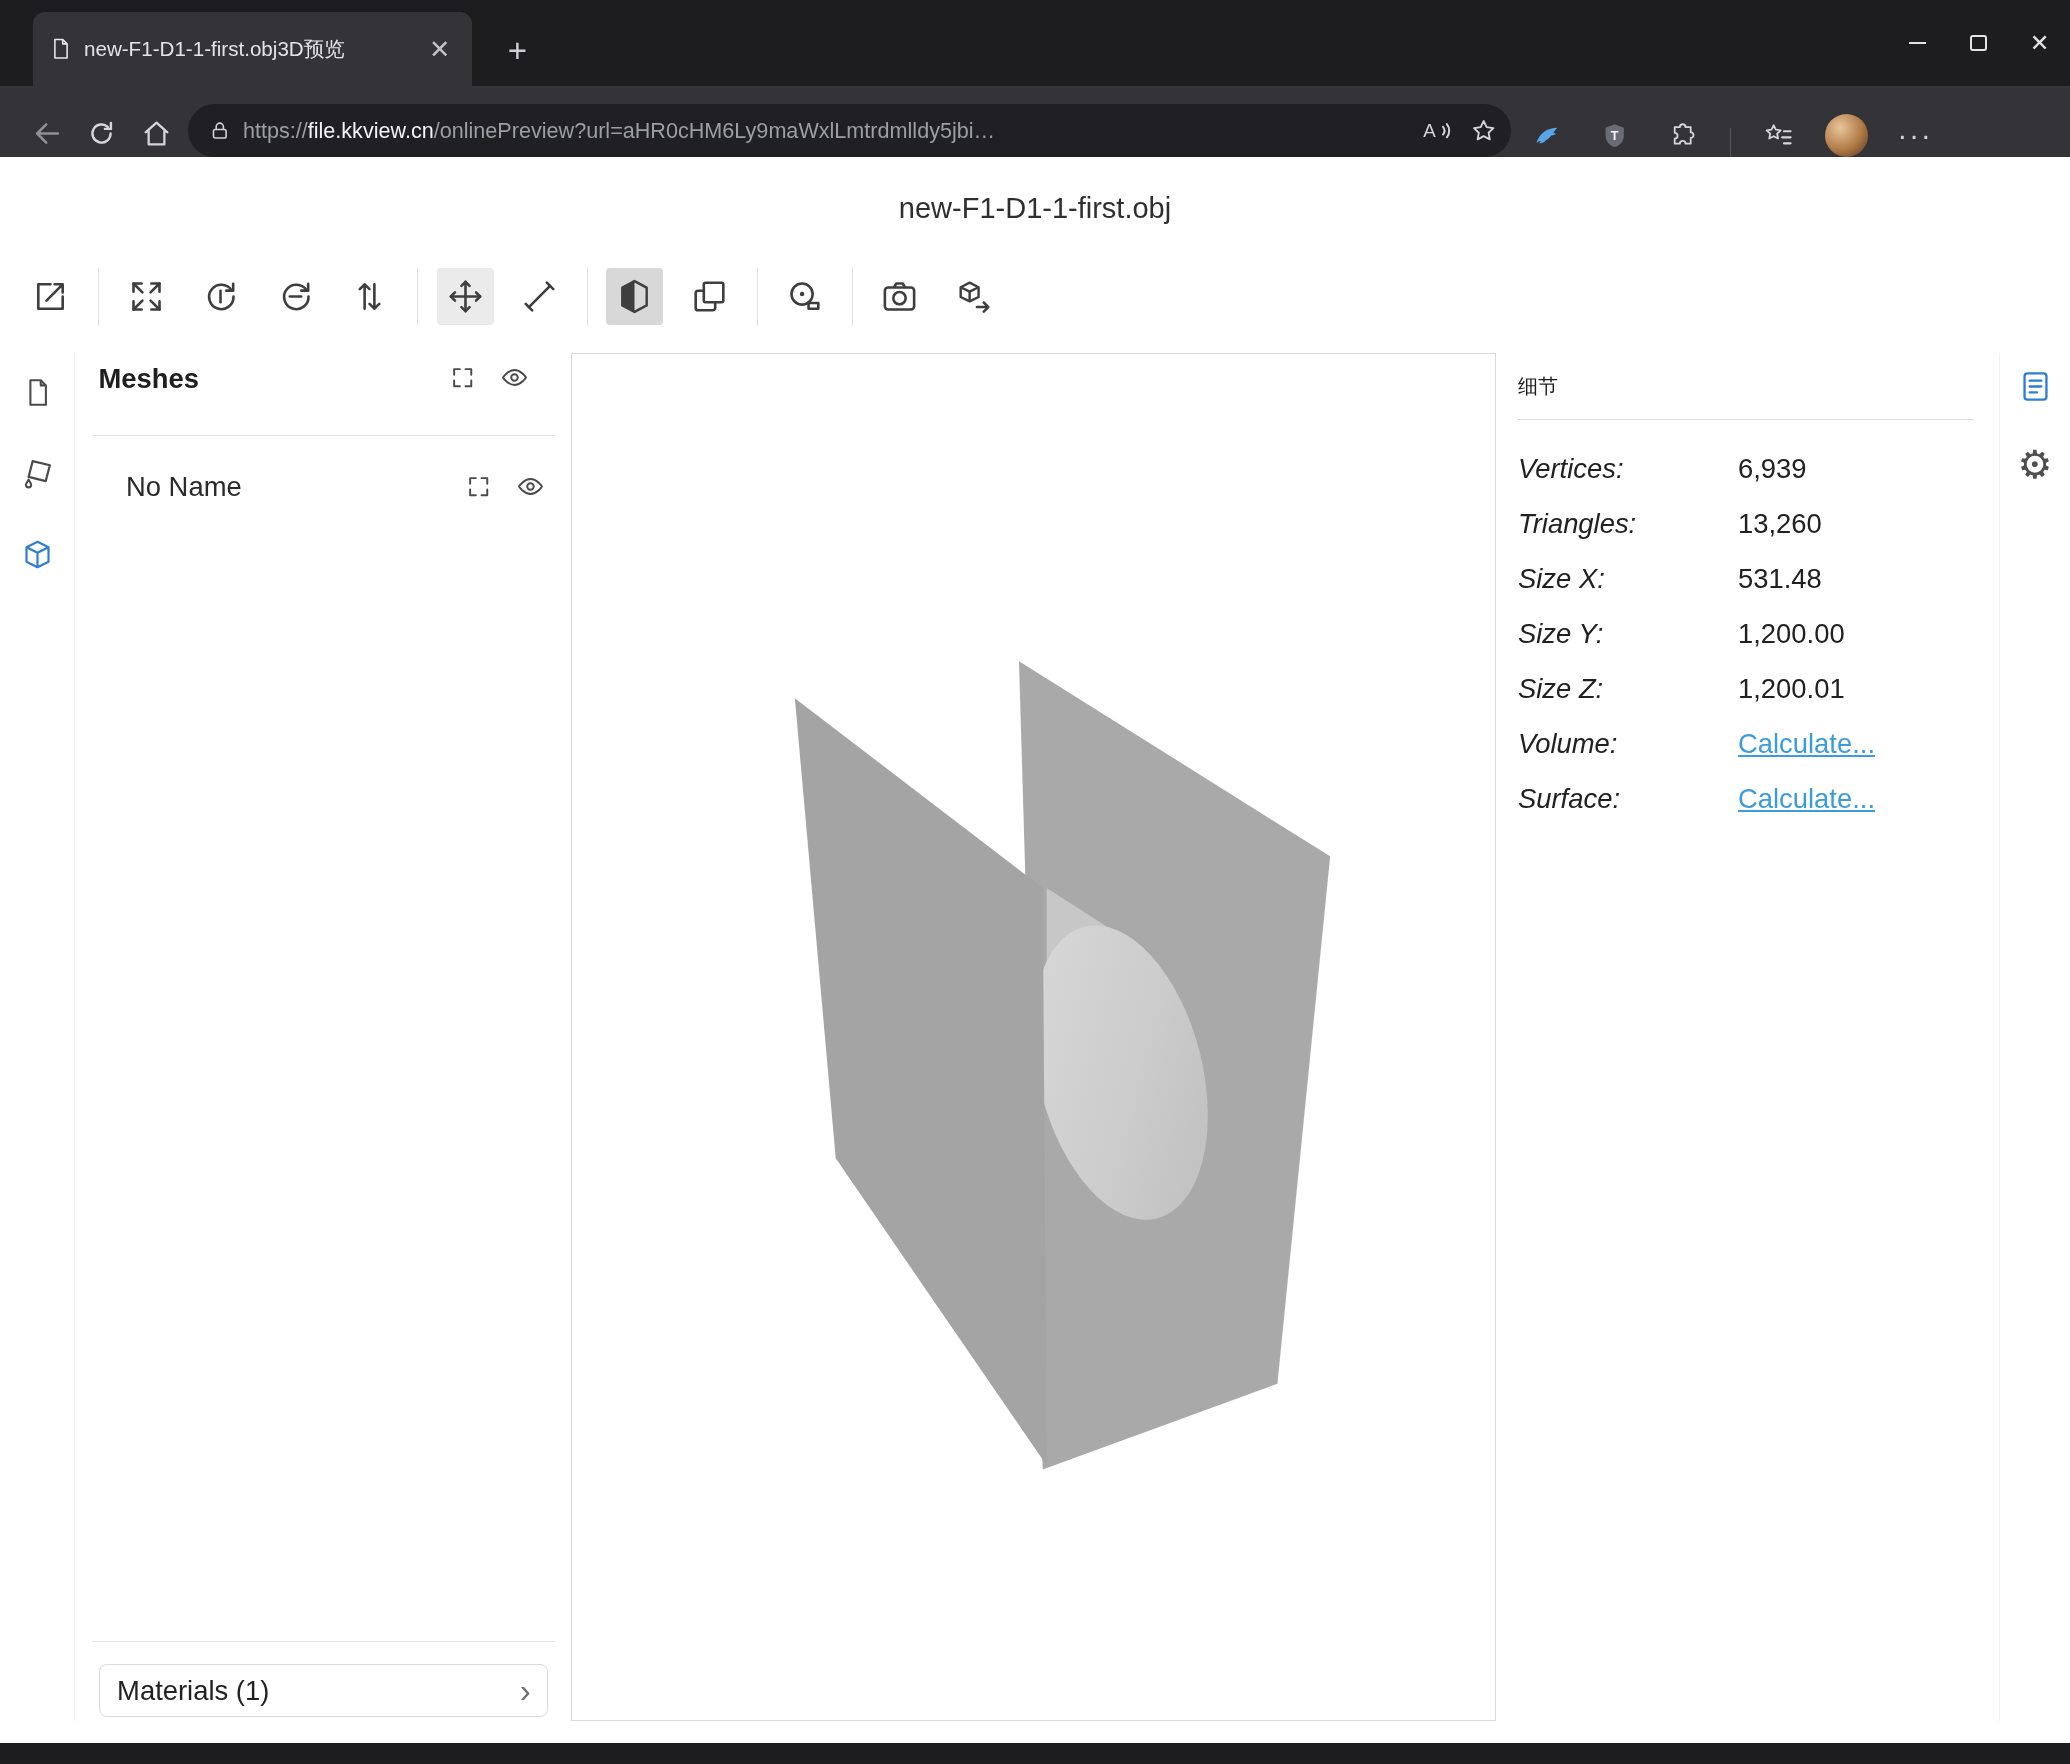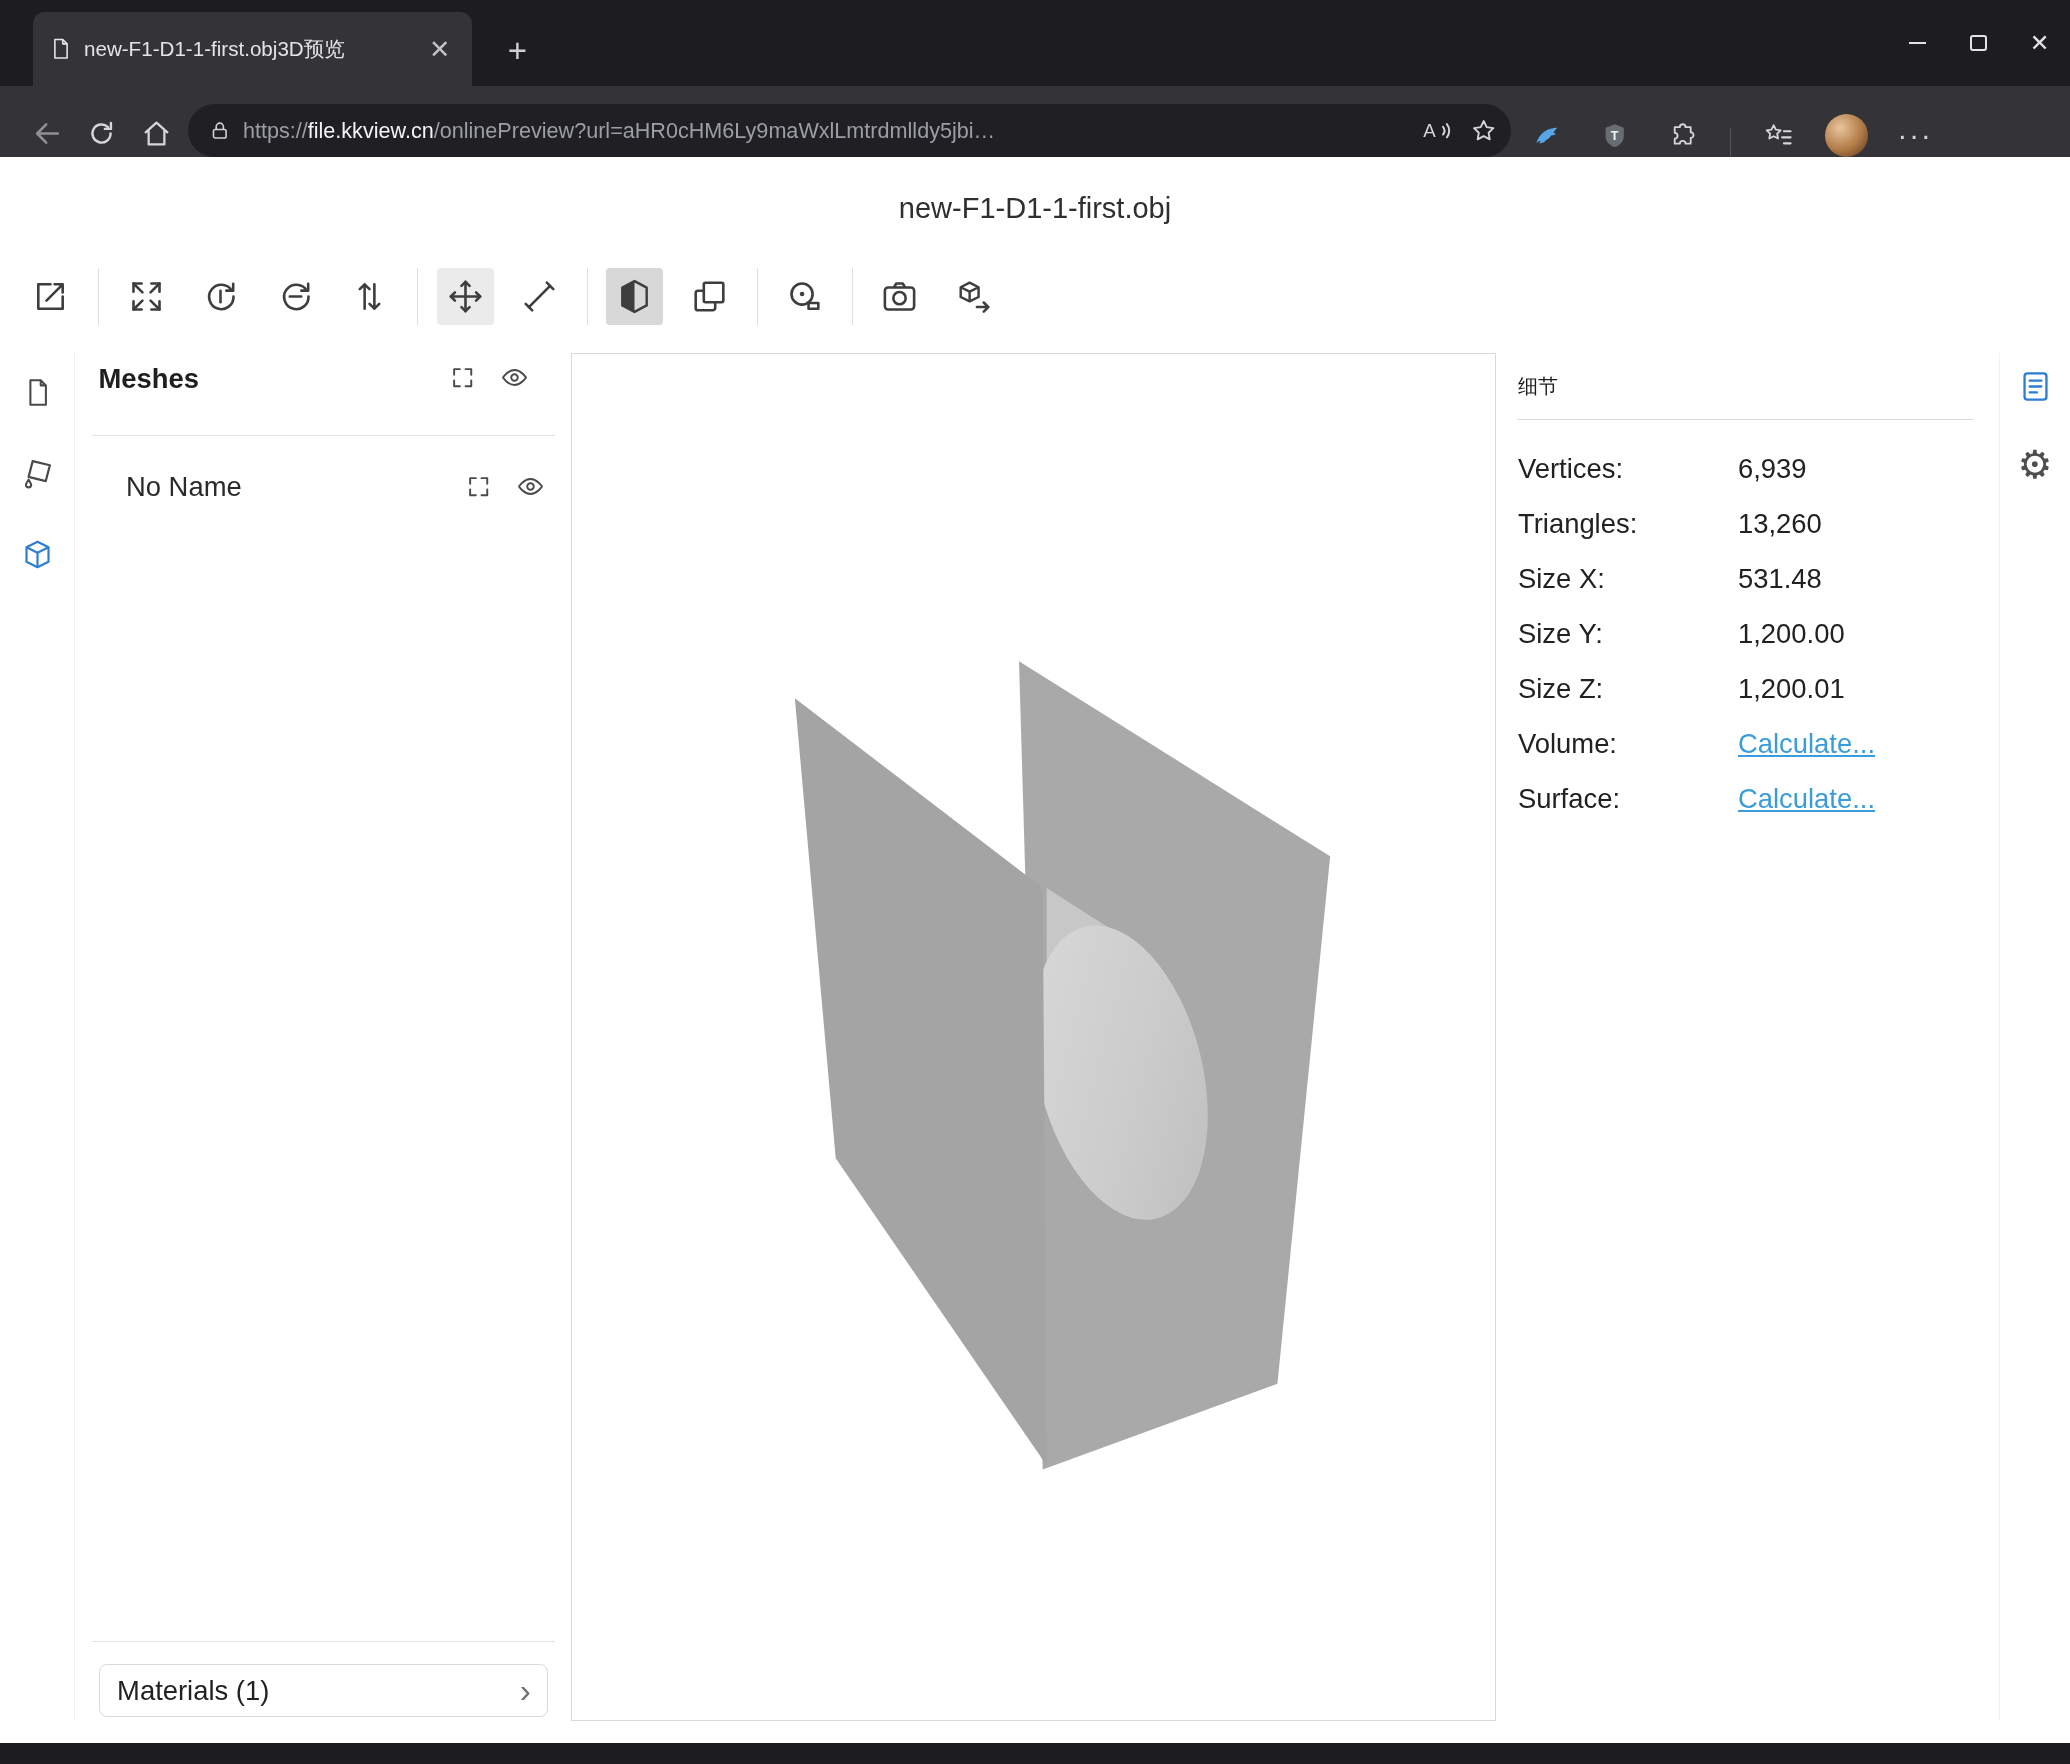--- a/index.html
+++ b/index.html
@@ -62,21 +62,21 @@
   .materials-btn .chevron { margin-left:auto; font-size:33px; color:#707070; line-height:1; }
 
   .viewport { position:absolute; left:571px; top:196px; width:925px; height:1368px; border:1px solid #d9d9d9; background:#fff; }
   .viewport svg { display:block; width:100%; height:100%; }
 
   .details-panel { position:absolute; left:1518px; top:196px; width:456px; }
   .details-title { margin-top:19.6px; font-size:20px; font-weight:400; color:#1c1c1c; }
   .details-divider { margin-top:19.6px; width:100%; height:1px; background:#dcdcdc; }
   .details-rows { margin-top:21.6px; }
   .d-row { display:flex; align-items:center; height:55px; font-size:27.4px; color:#212121; }
-  .d-row .d-label { width:220px; }
+  .d-row .d-label { width:220px;font-style:italic; }
   .d-row .d-value.link { color:#3b9cdb;text-decoration:underline; }
 
   .right-strip { position:absolute; right:0; top:196px; width:71px; height:1368px; border-left:1px solid #f1f1f1;
                  display:flex; flex-direction:column; align-items:center; padding-top:13.7px; gap:39px; }
   .gear { font-family:"DejaVu Sans", sans-serif; font-size:39px; color:#4f4f4f; line-height:1; }
 
   .footer { position:absolute; top:1743px; left:0; width:2070px; height:21.6px; background:#1d1d20; }
 
   svg.si { display:block; }
 </style>

